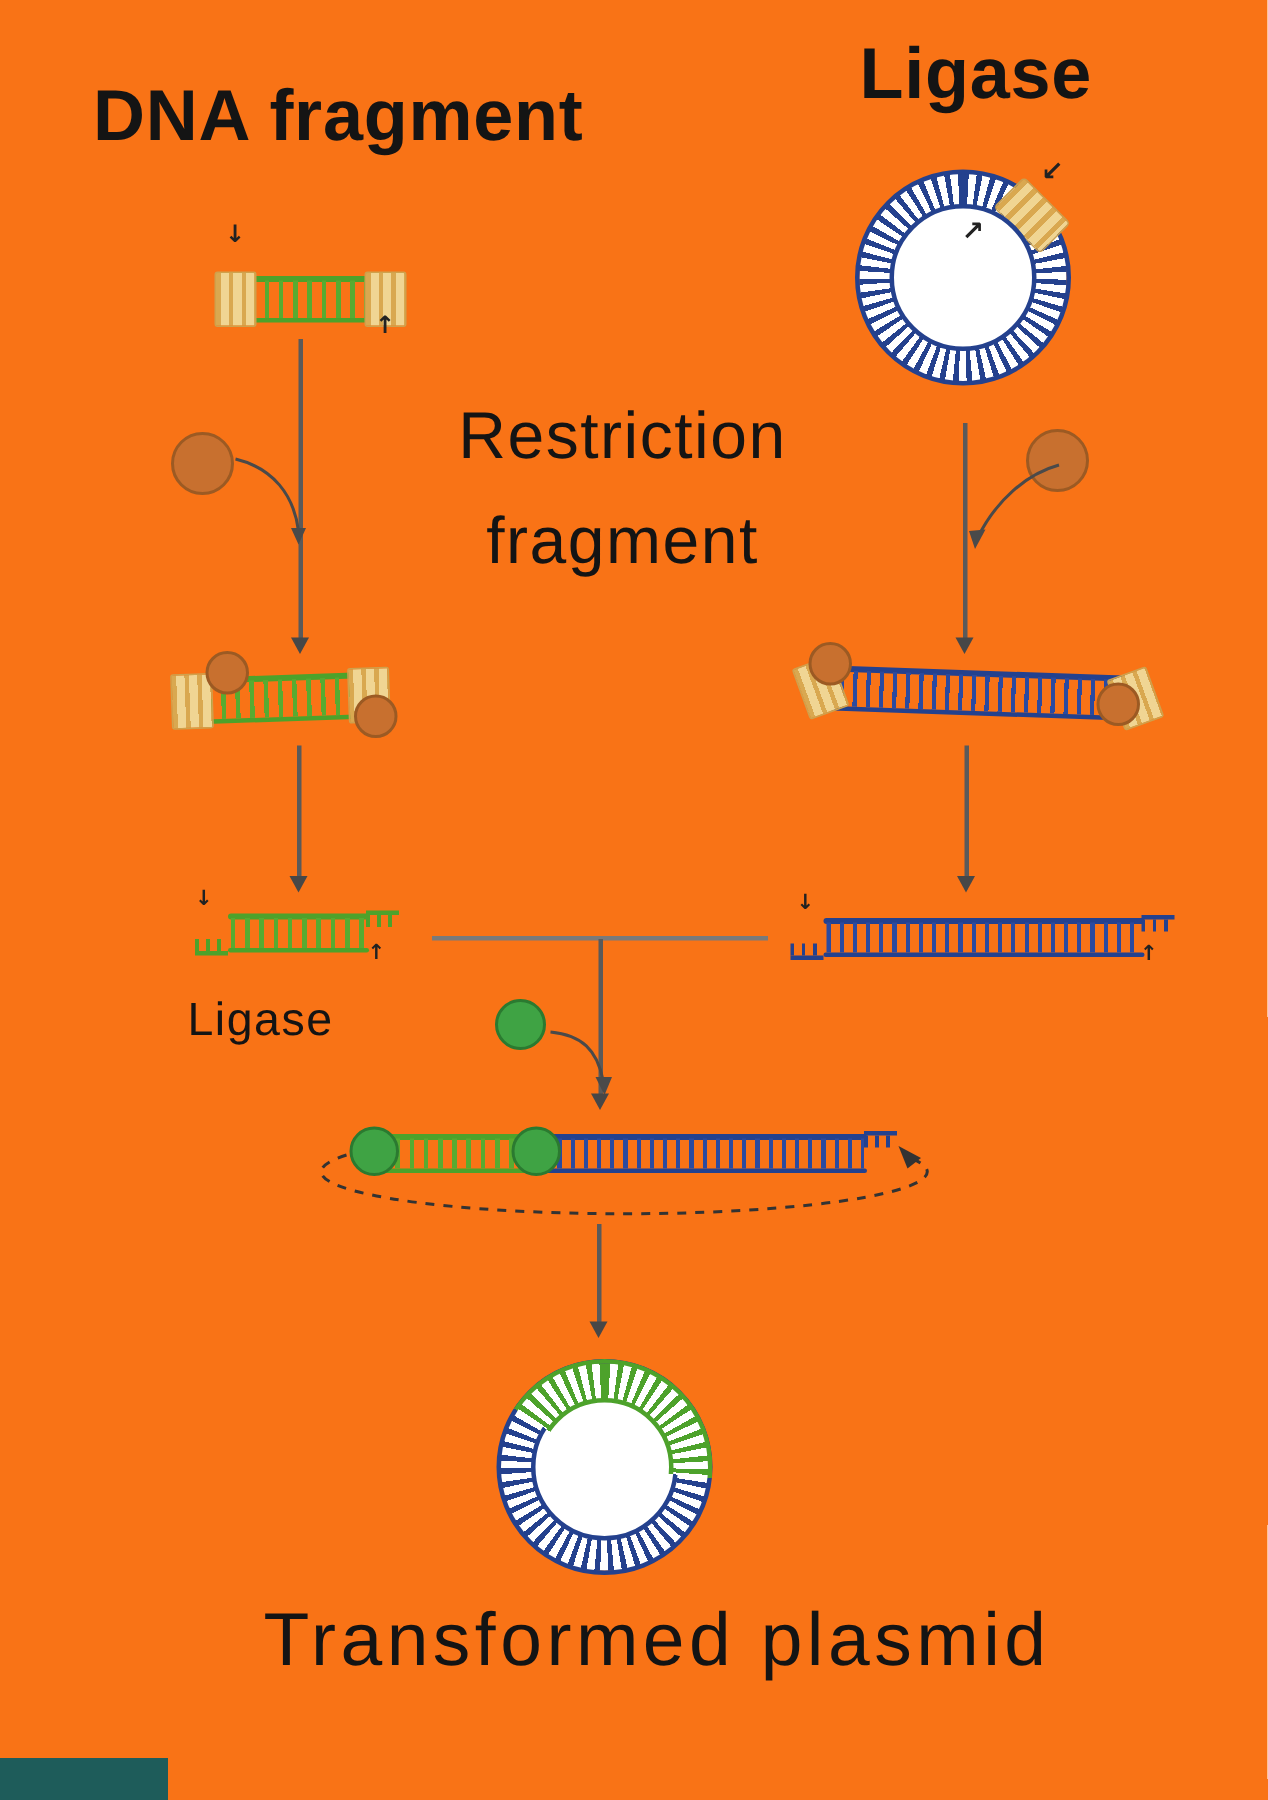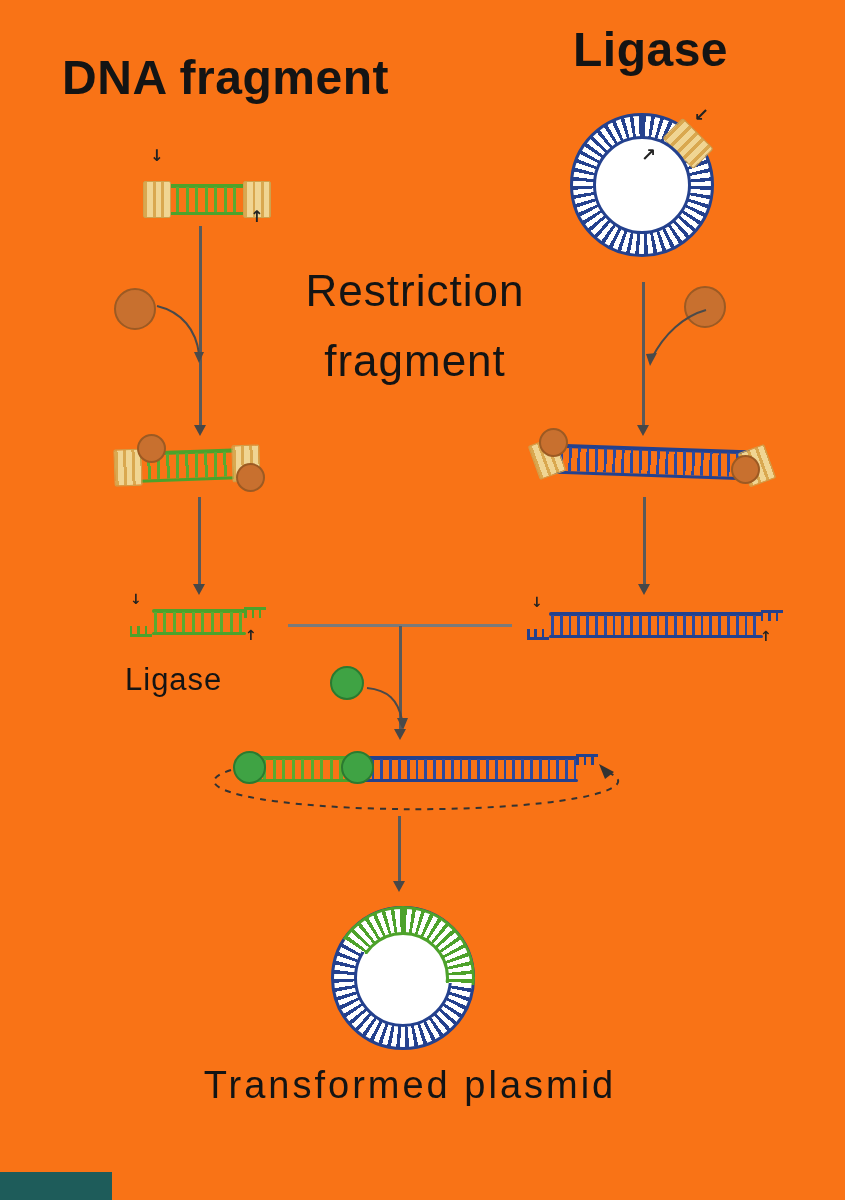--- a/index.html
+++ b/index.html
@@ -200,17 +200,17 @@
     <div class="head"></div>
     </div>
 
   <div class="ring" style="left:331px;top:906px;">
     <div class="ring-inner"></div>
     <div class="ring-overlay-green">
       <div class="ring-inner" style="inset:23px;"></div>
     </div>
   </div>
 
-  <div class="abs label plain" style="left:10px;top:1064px;width:800px;text-align:center;font-size:38px;letter-spacing:3px;">Transformed plasmid</div>
+  <div class="abs label plain" style="left:38px;top:1064px;width:800px;text-align:center;font-size:50px;letter-spacing:3px;">Transformed plasmid</div>
 
   <div class="watermark"></div>
 
 </div>
 
 </body></html>

